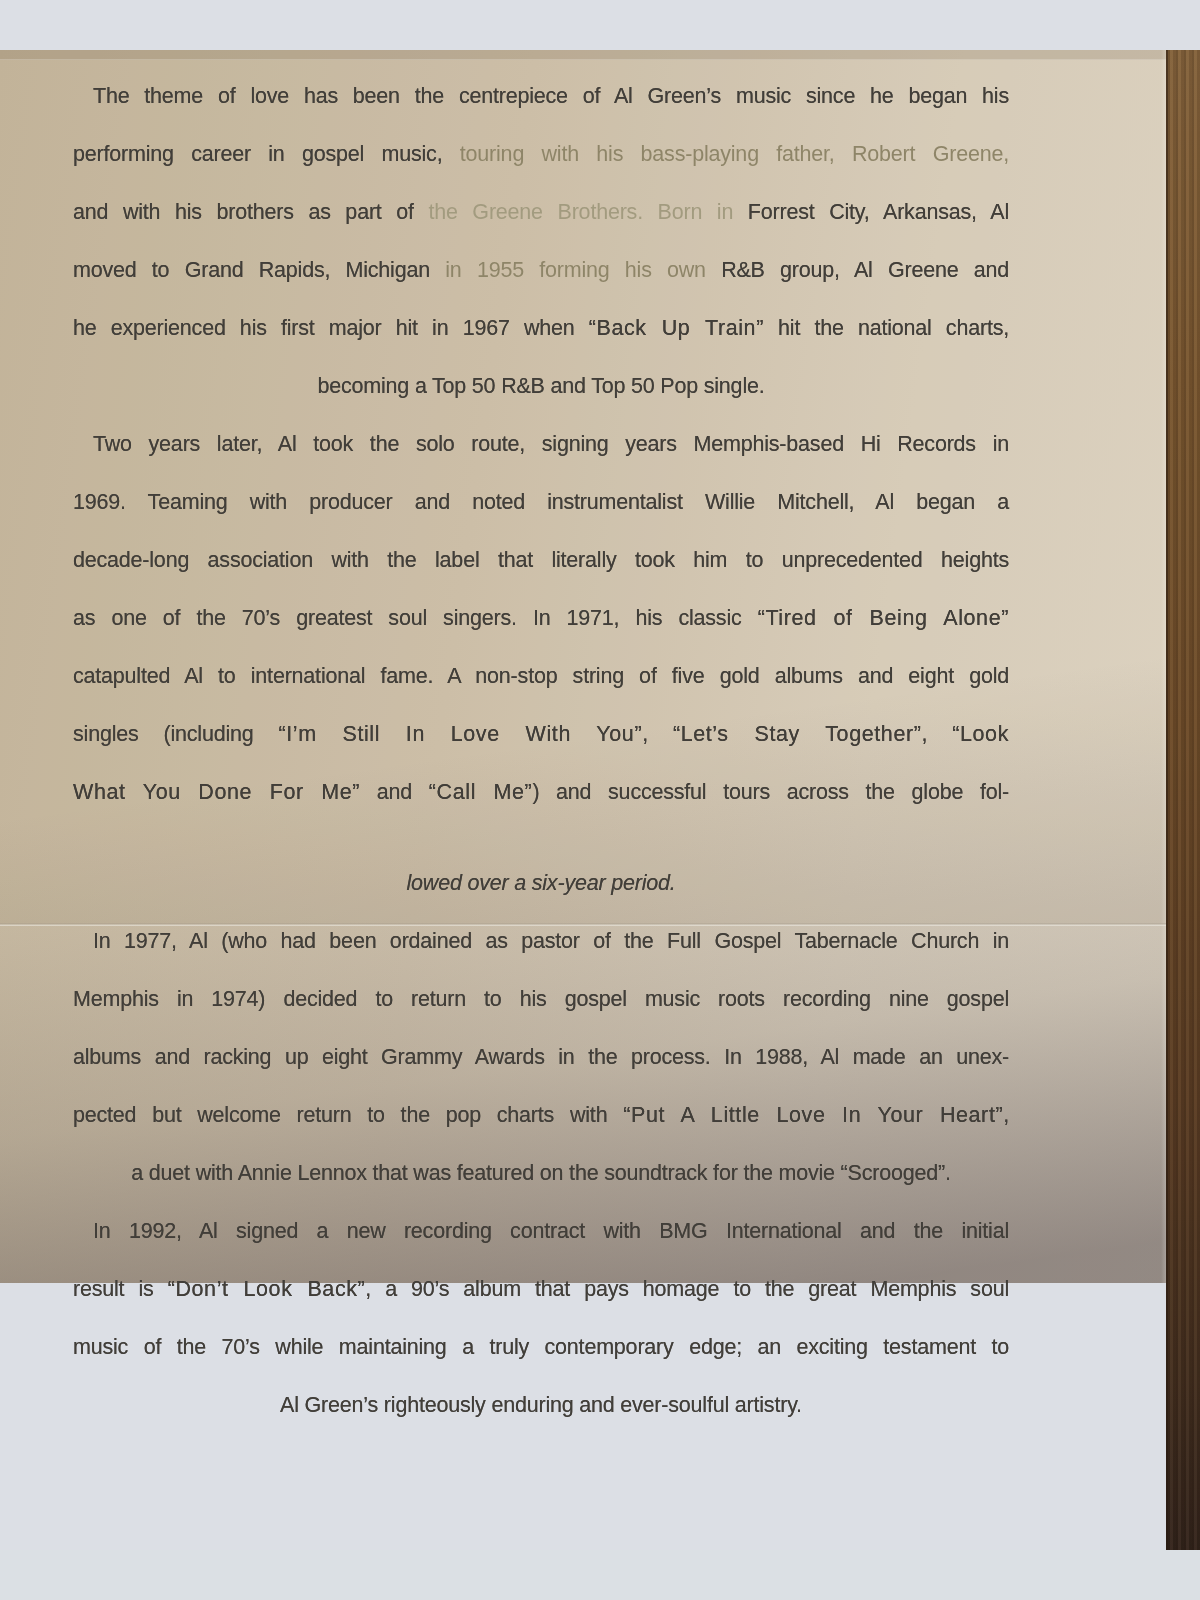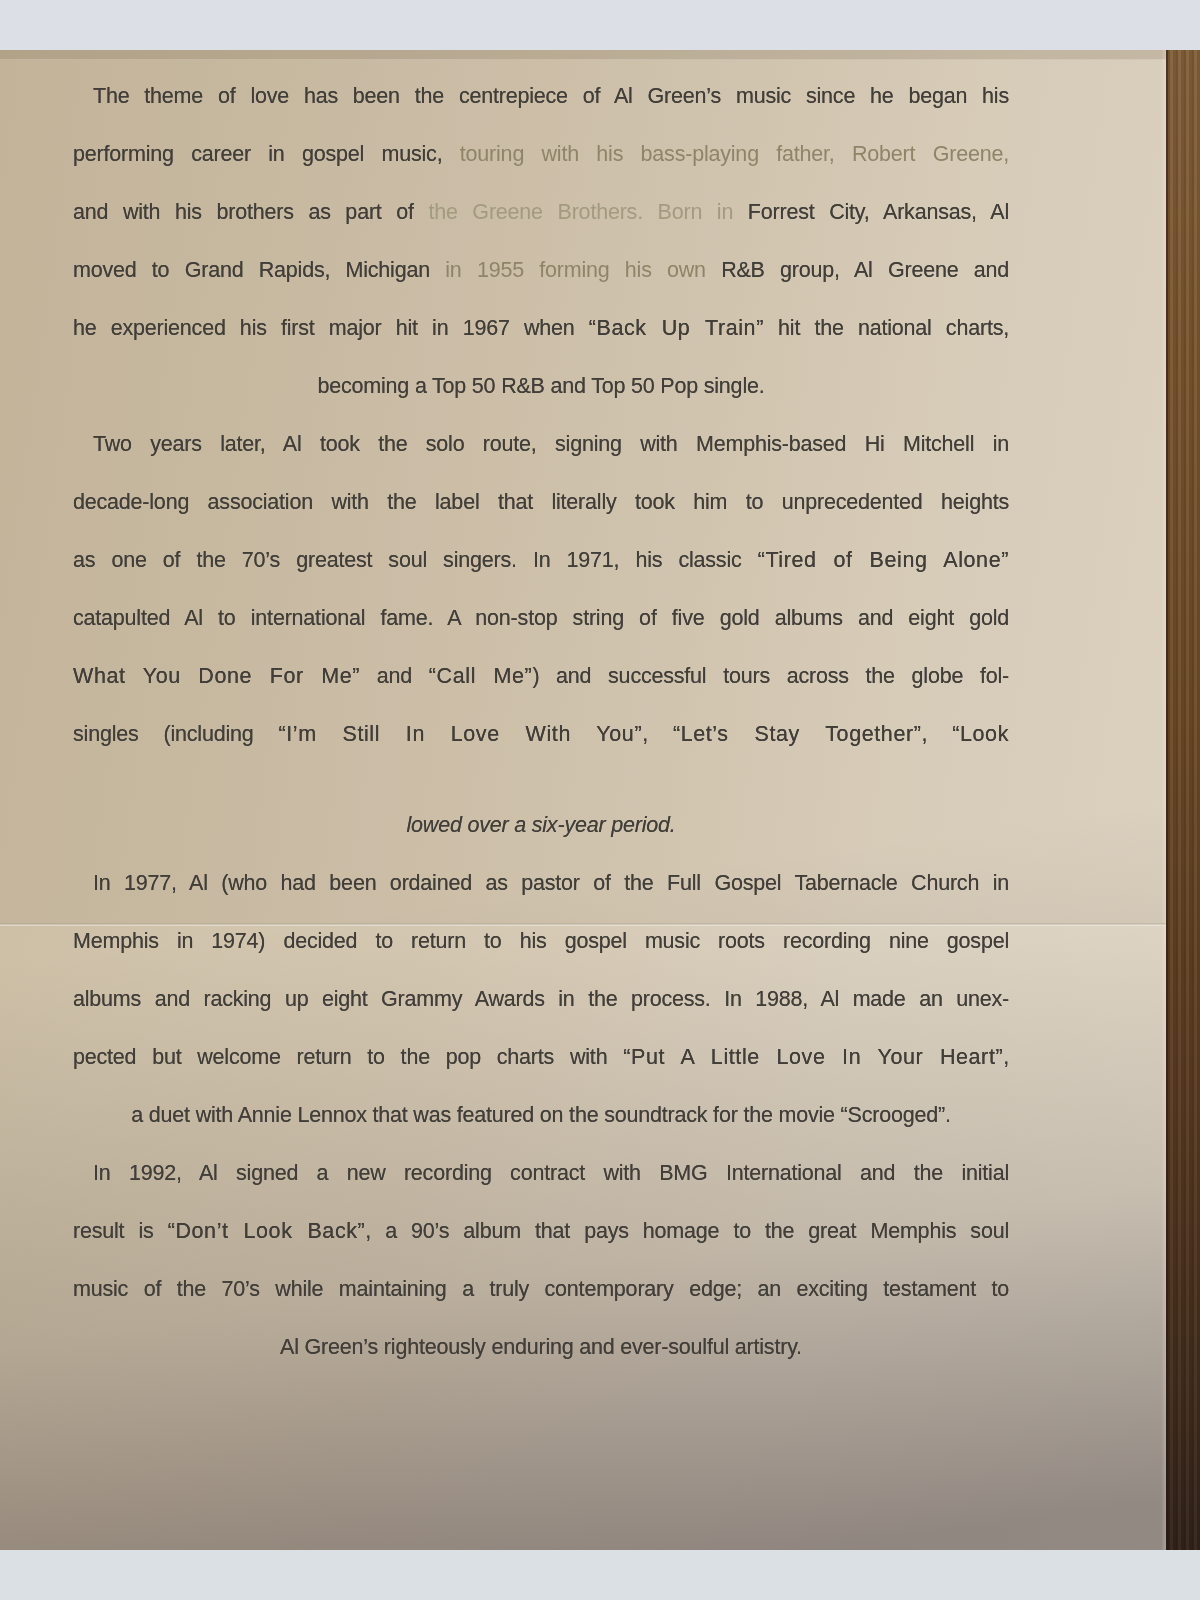--- a/index.html
+++ b/index.html
@@ -11,21 +11,21 @@
   .mat.top{top:0;height:50px;}
   .mat.bottom{bottom:0;height:50px;background:#dbe0e4;}
   .wood{
     position:absolute;top:50px;right:0;width:32px;height:1500px;z-index:2;
     background:
       repeating-linear-gradient(90deg, rgba(30,18,10,0.18) 0 2px, rgba(255,220,170,0.05) 2px 5px, rgba(30,18,10,0.10) 5px 8px),
       linear-gradient(to bottom,#82613b 0%,#77552f 22%,#6b4a28 45%,#573a22 70%,#402c1d 88%,#2f211a 100%);
     border-left:2px solid rgba(38,26,16,0.55);
   }
   .paper{
-    position:absolute;top:50px;left:0;right:32px;height:1500px;z-index:1;
+    position:absolute;top:50px;left:0;right:32px;height:1233px;z-index:1;
     background:
       linear-gradient(172deg, rgba(72,62,60,0) 55%, rgba(72,62,60,0.20) 78%, rgba(68,58,62,0.52) 97%),
       linear-gradient(98deg,#cbbda3 0%,#d6c9b3 40%,#e2d8c6 72%,#e9e0cf 100%);
   }
   .above-crease-tint{
     position:absolute;top:0;left:0;right:0;height:873px;
     background:rgba(118,98,72,0.10);pointer-events:none;
   }
   .paper-topedge{
     position:absolute;top:0;left:0;right:0;height:9px;
@@ -64,26 +64,27 @@
     <div class="paper-topedge"></div>
     <div class="paper-rightedge"></div>
     <div class="crease"></div>
     <div class="textblock" id="textblock">
         <div class="line just indent"><span>The theme of love has been the centrepiece of Al Green’s music since he began his</span></div>
         <div class="line just"><span>performing career in gospel music, </span><span class="f">touring with his bass-playing father, Robert Greene,</span></div>
         <div class="line just"><span>and with his brothers as part of </span><span class="f2">the Greene Brothers. Born in </span><span>Forrest City, Arkansas, Al</span></div>
         <div class="line just"><span>moved to Grand Rapids, Michigan </span><span class="f">in 1955 forming his own </span><span>R&amp;B group, Al Greene and</span></div>
         <div class="line just"><span>he experienced his first major hit in 1967 when </span><span class="b">“Back Up Train”</span><span> hit the national charts,</span></div>
         <div class="line"><span>becoming a Top 50 R&amp;B and Top 50 Pop single.</span></div>
-        <div class="line just indent"><span>Two years later, Al took the solo route, signing with Memphis-based Hi Mitchell in</span></div>
+        <div class="line just indent"><span>Two years later, Al took the solo route, signing years Memphis-based Hi Records in</span></div>
+        <div class="line just"><span>1969. Teaming with producer and noted instrumentalist Willie Mitchell, Al began a</span></div>
         <div class="line just"><span>decade-long association with the label that literally took him to unprecedented heights</span></div>
         <div class="line just"><span>as one of the 70’s greatest soul singers. In 1971, his classic </span><span class="b">“Tired of Being Alone”</span></div>
         <div class="line just"><span>catapulted Al to international fame. A non-stop string of five gold albums and eight gold</span></div>
+        <div class="line just"><span>singles (including </span><span class="b">“I’m Still In Love With You”</span><span>, </span><span class="b">“Let’s Stay Together”</span><span>, </span><span class="b">“Look</span></div>
         <div class="line just"><span class="b">What You Done For Me”</span><span> and </span><span class="b">“Call Me”</span><span>) and successful tours across the globe fol-</span></div>
-        <div class="line just"><span>singles (including </span><span class="b">“I’m Still In Love With You”</span><span>, </span><span class="b">“Let’s Stay Together”</span><span>, </span><span class="b">“Look</span></div>
         <div class="line" style="margin-top: 33px; font-style: italic;"><span>lowed over a six-year period.</span></div>
         <div class="line just indent"><span>In 1977, Al (who had been ordained as pastor of the Full Gospel Tabernacle Church in</span></div>
         <div class="line just"><span>Memphis in 1974) decided to return to his gospel music roots recording nine gospel</span></div>
         <div class="line just"><span>albums and racking up eight Grammy Awards in the process. In 1988, Al made an unex-</span></div>
         <div class="line just"><span>pected but welcome return to the pop charts with </span><span class="b">“Put A Little Love In Your Heart”</span><span>,</span></div>
         <div class="line"><span>a duet with Annie Lennox that was featured on the soundtrack for the movie “Scrooged”.</span></div>
         <div class="line just indent"><span>In 1992, Al signed a new recording contract with BMG International and the initial</span></div>
         <div class="line just"><span>result is </span><span class="b">“Don’t Look Back”</span><span>, a 90’s album that pays homage to the great Memphis soul</span></div>
         <div class="line just"><span>music of the 70’s while maintaining a truly contemporary edge; an exciting testament to</span></div>
         <div class="line"><span>Al Green’s righteously enduring and ever-soulful artistry.</span></div>

